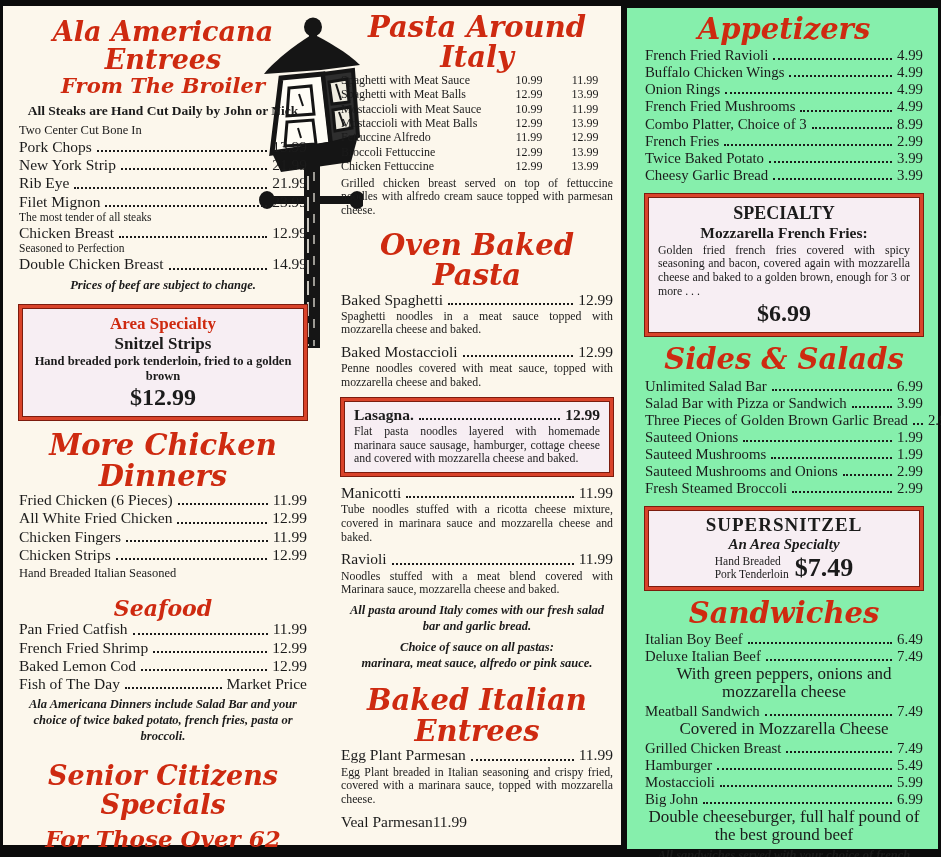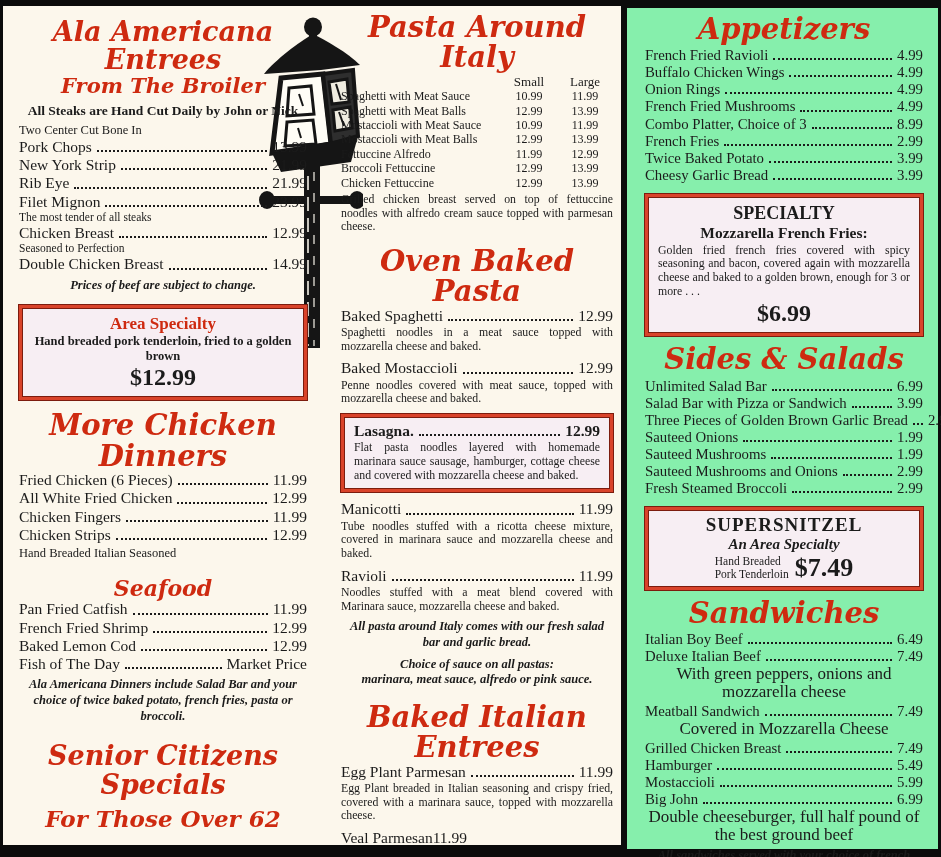--- a/index.html
+++ b/index.html
@@ -131,20 +131,21 @@
             <span class="dots"></span>
             <span class="pr">14.99</span>
           </div>
 
         </div>
       </div>
     <div class="foot-ib ctr">Prices of beef are subject to change.</div>
 
     <div class="rbox" style="text-align:center;margin-top:12px;">
       <div class="bt" style="color:#ce2a10;font-size:17px;">Area Specialty</div>
+      <div class="bt" style="font-size:17px;">Snitzel Strips</div>
       <div style="font-size:12.5px;font-weight:700;">Hand breaded pork tenderloin, fried to a golden brown</div>
       <div class="price-big">$12.99</div>
     </div>
 
     <div class="sec">
       <div class="h1 sz30">More Chicken Dinners</div>
       <div>
 
           <div class="item">
             <div class="row">
@@ -230,25 +231,20 @@
 
     <div class="sec" style="margin-top:18px;">
       <div class="h1 sz28">Senior Citizens Specials</div>
       <div class="h1 sz24" style="margin-top:8px;">For Those Over 62</div>
 
     </div>
   </div>
 
   <div class="col" id="col-b">
     <div class="h1 sz30">Pasta Around Italy</div>
-    <div class="pghead">
-      <span></span>
-      <span>Small</span>
-      <span>Large</span>
-    </div>
     <div>
 
         <div class="pgrid">
           <span class="nm">Spaghetti with Meat Sauce</span>
           <span class="pc">10.99</span>
           <span class="pc">11.99</span>
         </div>
 
         <div class="pgrid">
           <span class="nm">Spaghetti with Meat Balls</span>

